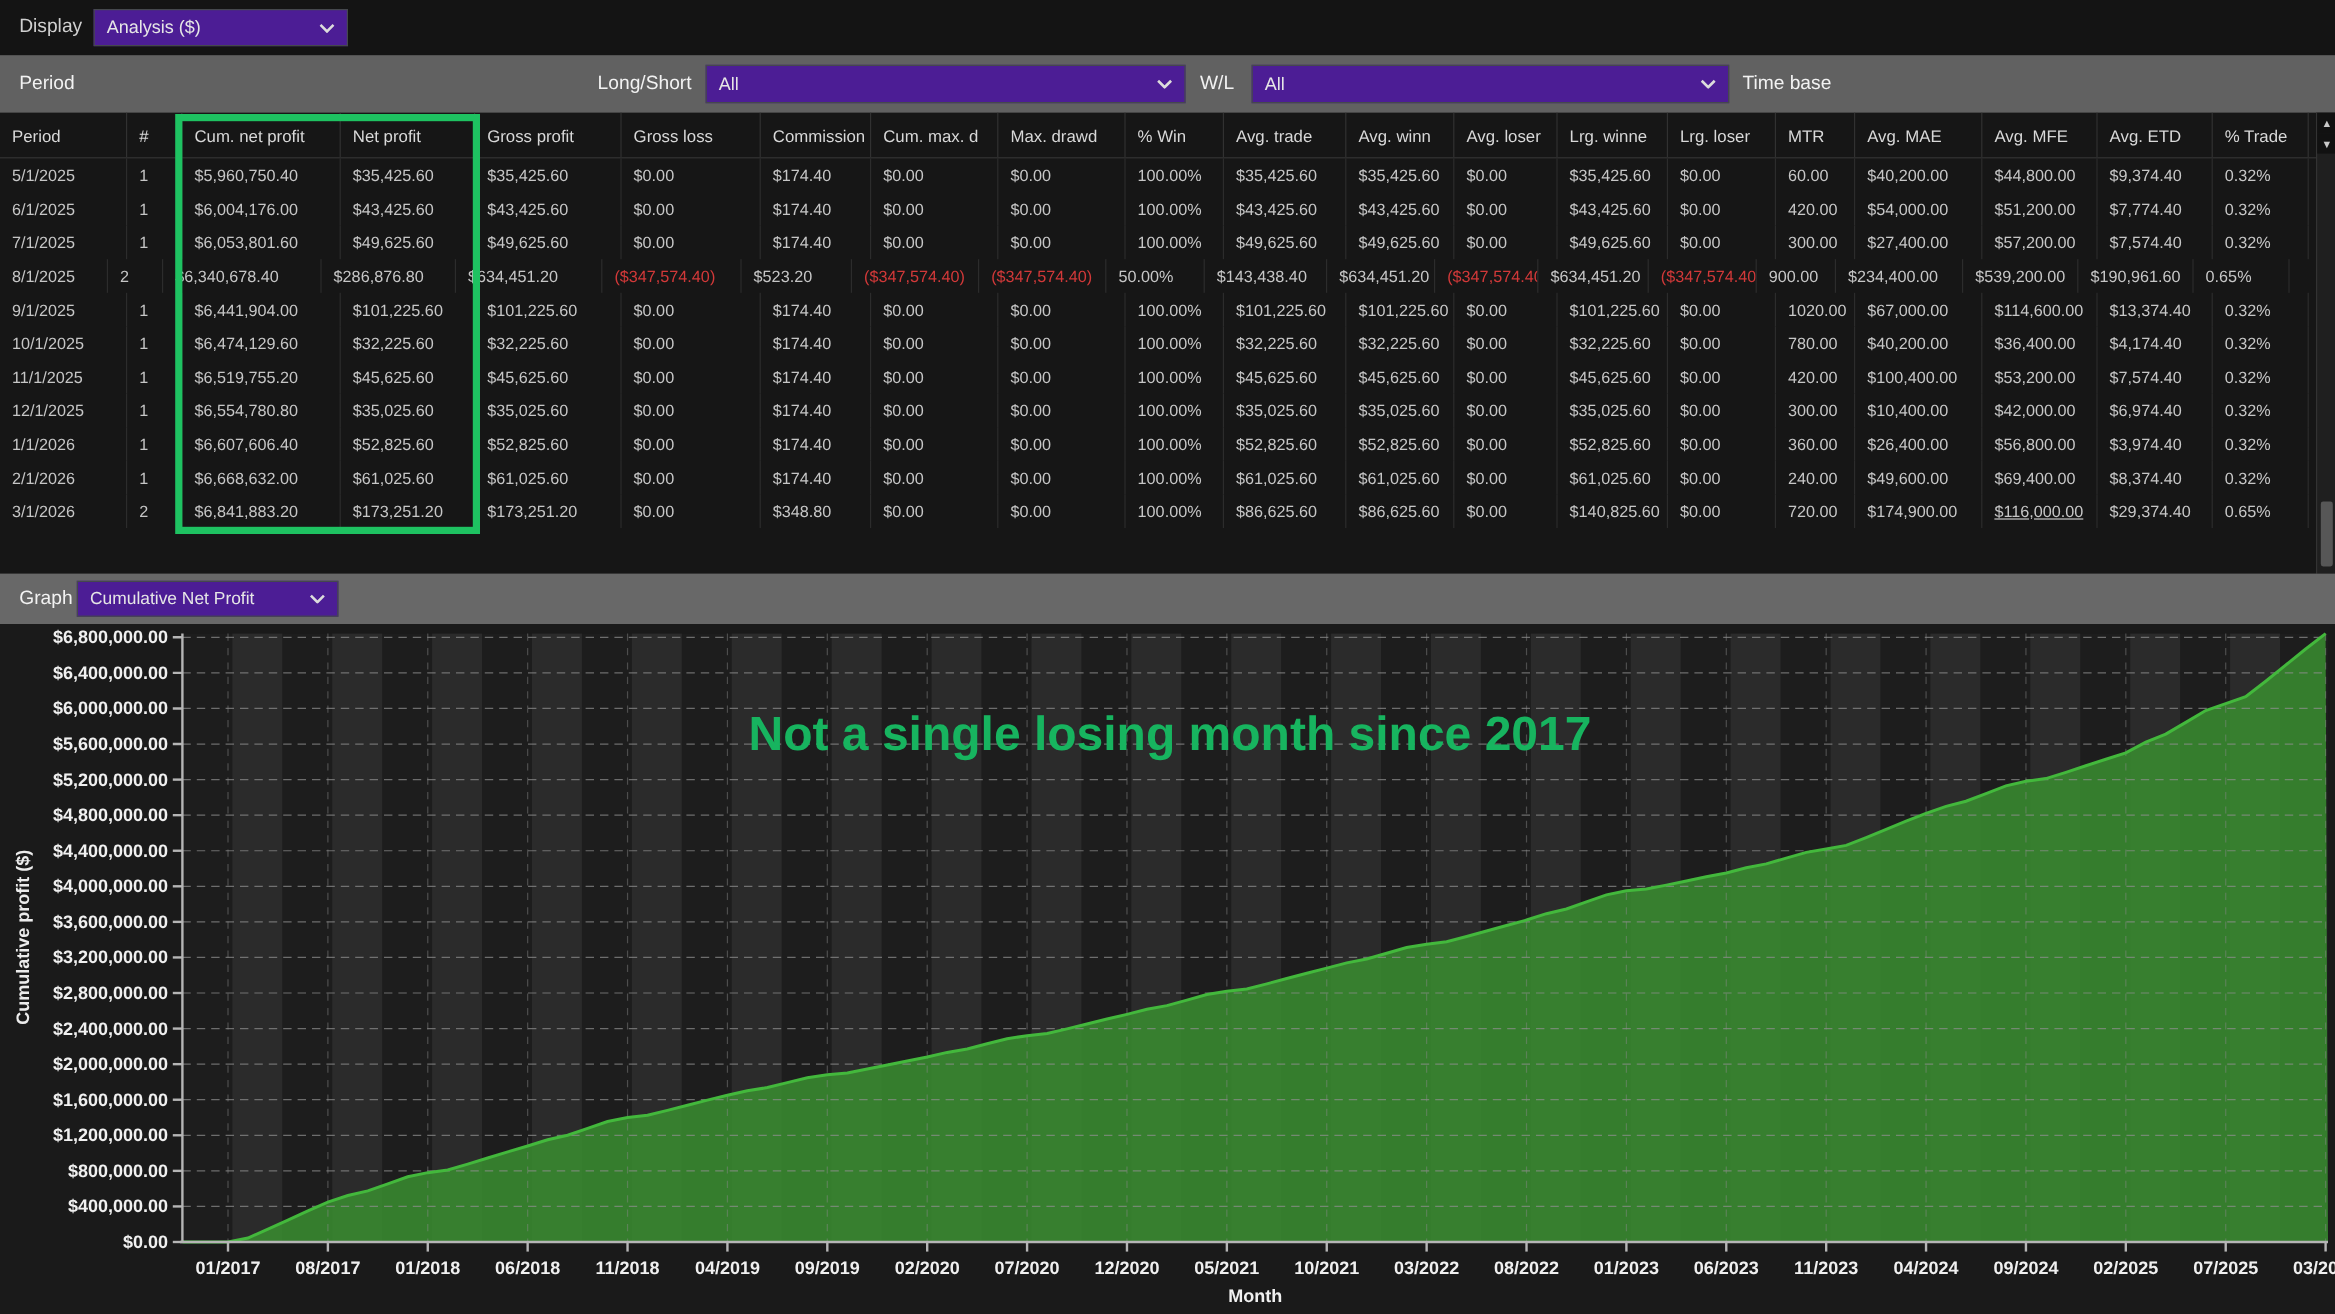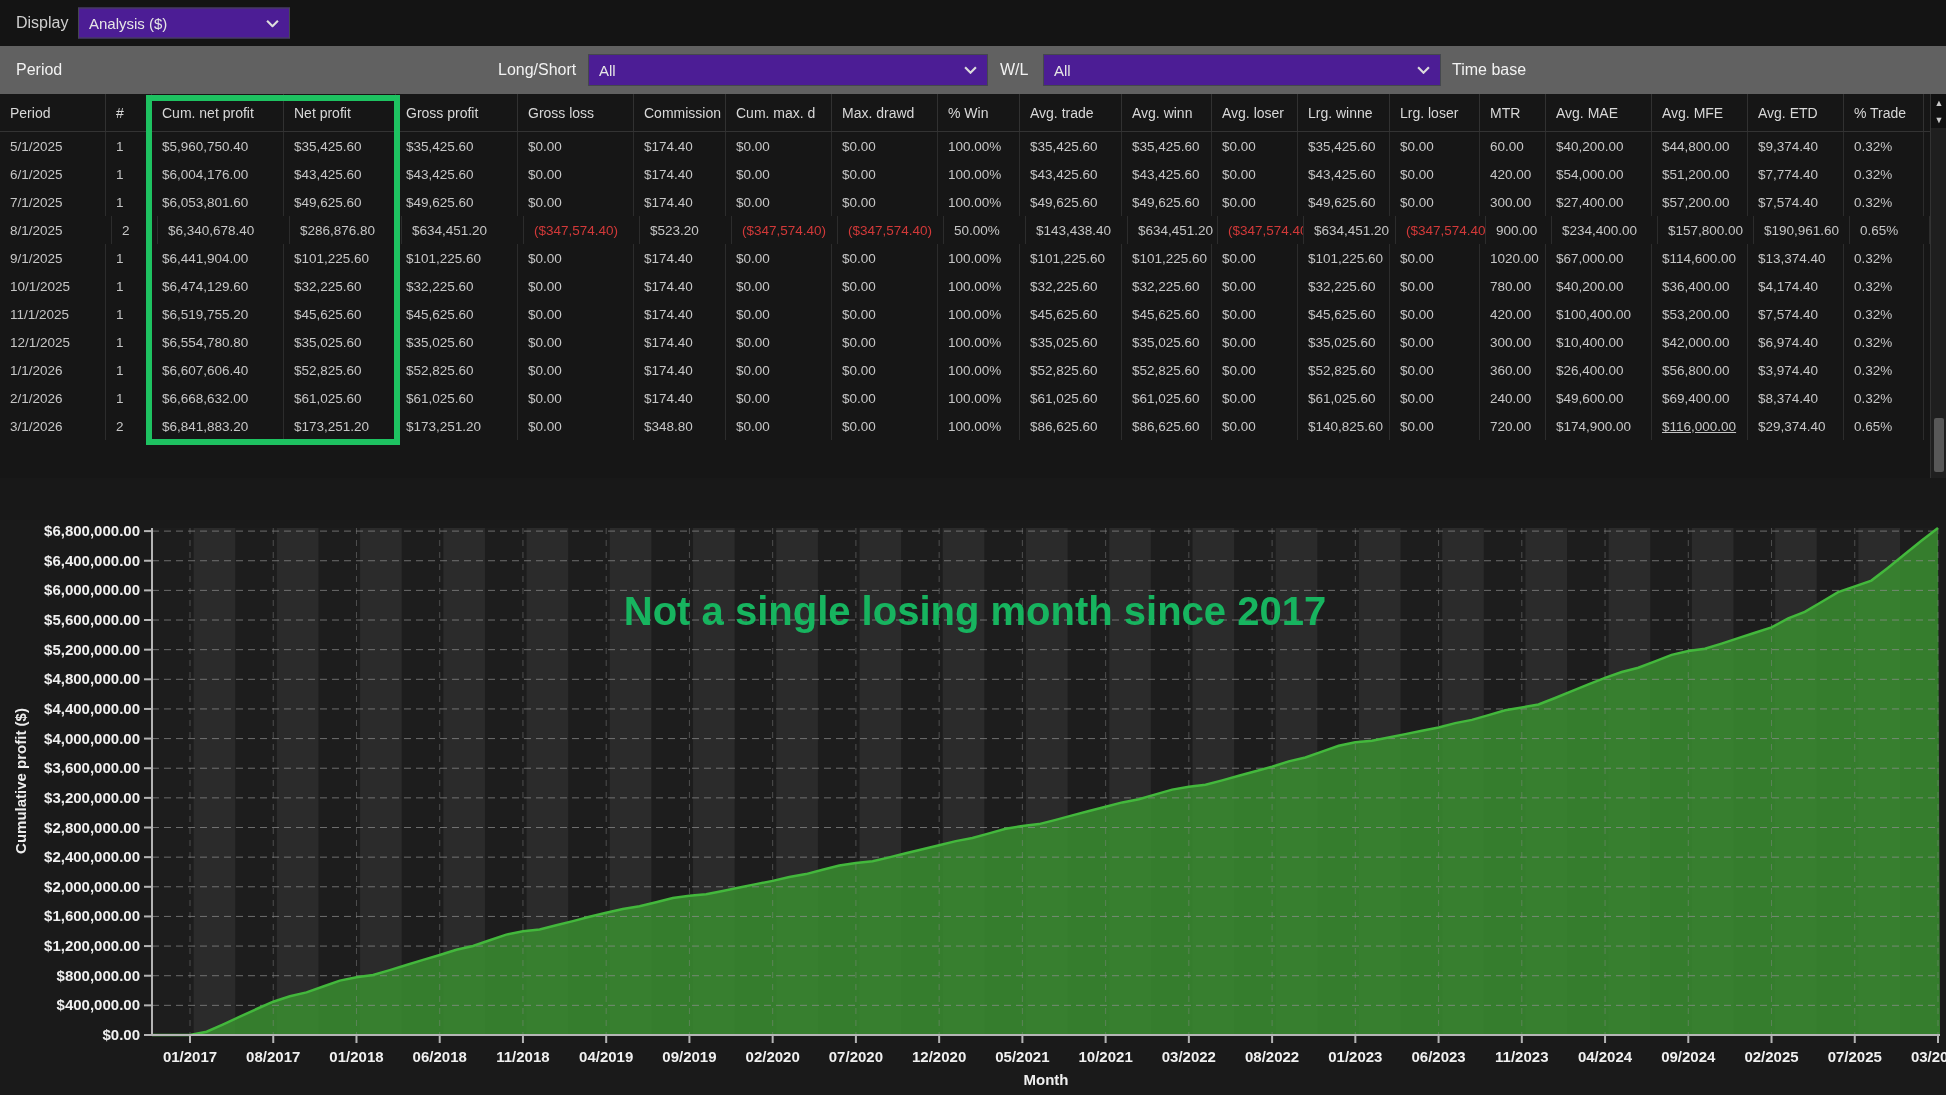--- a/index.html
+++ b/index.html
@@ -164,38 +164,38 @@
           <div class="td" style="width: 86px;">$0.00</div>
           <div class="td" style="width: 92px;">$49,625.60</div>
           <div class="td" style="width: 90px;">$0.00</div>
           <div class="td" style="width: 66px;">300.00</div>
           <div class="td" style="width: 106px;">$27,400.00</div>
           <div class="td" style="width: 96px;">$57,200.00</div>
           <div class="td" style="width: 96px;">$7,574.40</div>
           <div class="td" style="width: 80px;">0.32%</div>
         </div>
         <div class="tr">
-          <div class="td" style="width: 112px;">8/1/2025</div>
+          <div class="td" style="width: 90px;">8/1/2025</div>
           <div class="td" style="width: 46px;">2</div>
           <div class="td" style="width: 132px;">$6,340,678.40</div>
           <div class="td" style="width: 112px;">$286,876.80</div>
           <div class="td" style="width: 122px;">$634,451.20</div>
           <div class="td neg" style="width: 116px;">($347,574.40)</div>
           <div class="td" style="width: 92px;">$523.20</div>
           <div class="td neg" style="width: 106px;">($347,574.40)</div>
           <div class="td neg" style="width: 106px;">($347,574.40)</div>
           <div class="td" style="width: 82px;">50.00%</div>
           <div class="td" style="width: 102px;">$143,438.40</div>
           <div class="td" style="width: 90px;">$634,451.20</div>
           <div class="td neg" style="width: 86px;">($347,574.40)</div>
           <div class="td" style="width: 92px;">$634,451.20</div>
           <div class="td neg" style="width: 90px;">($347,574.40)</div>
           <div class="td" style="width: 66px;">900.00</div>
           <div class="td" style="width: 106px;">$234,400.00</div>
-          <div class="td" style="width: 96px;">$157,800.00</div>
+          <div class="td" style="width: 96px;">$539,200.00</div>
           <div class="td" style="width: 96px;">$190,961.60</div>
           <div class="td" style="width: 80px;">0.65%</div>
         </div>
         <div class="tr">
           <div class="td" style="width: 106px;">9/1/2025</div>
           <div class="td" style="width: 46px;">1</div>
           <div class="td" style="width: 132px;">$6,441,904.00</div>
           <div class="td" style="width: 112px;">$101,225.60</div>
           <div class="td" style="width: 122px;">$101,225.60</div>
           <div class="td" style="width: 116px;">$0.00</div>
@@ -348,20 +348,29 @@
         </div>
       </div>
     <div class="green-box"></div>
     <div class="scroll-strip">
       <div class="scroll-arrow">▲</div>
       <div class="scroll-arrow">▼</div>
       <div class="scroll-thumb"></div>
     </div>
   </div>
 
+  <div class="graph-bar">
+    <span class="bar-label" style="left:16px">Graph</span>
+    <div class="dropdown" style="left:64px; width:218px; height:30px; font-size:14.5px">
+      <span>Cumulative Net Profit</span>
+      <svg class="chev" viewBox="0 0 12 7">
+          <polyline points="1,1 6,6 11,1" fill="none" stroke="#dcdcdc" stroke-width="2"></polyline>
+        </svg>
+    </div>
+  </div>
 
   <div class="chart-area">
     <div class="ylab">Cumulative profit ($)</div>
     <svg id="chart-svg" width="1946" height="575" viewBox="0 0 1946 575">
         <rect x="152" y="8" width="1788" height="507" fill="#1d1d1d"></rect>
         <rect x="193.61904761904762" y="8" width="41.61904761904762" height="507" fill="#2b2b2b"></rect>
         <rect x="276.8571428571429" y="8" width="41.61904761904762" height="507" fill="#2b2b2b"></rect>
         <rect x="360.0952380952381" y="8" width="41.61904761904762" height="507" fill="#2b2b2b"></rect>
         <rect x="443.33333333333326" y="8" width="41.61904761904762" height="507" fill="#2b2b2b"></rect>
         <rect x="526.5714285714284" y="8" width="41.61904761904762" height="507" fill="#2b2b2b"></rect>

